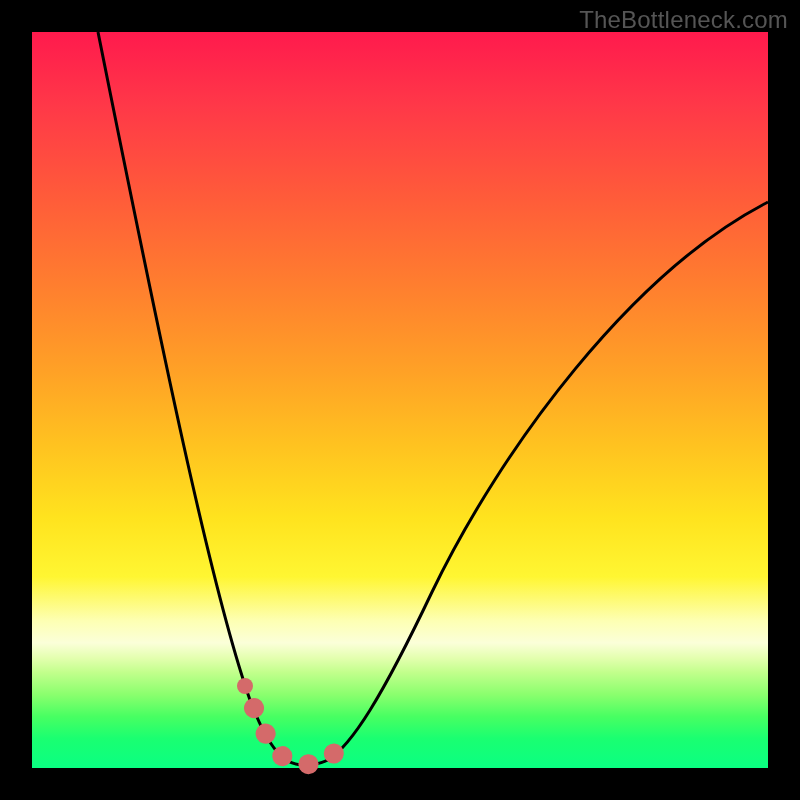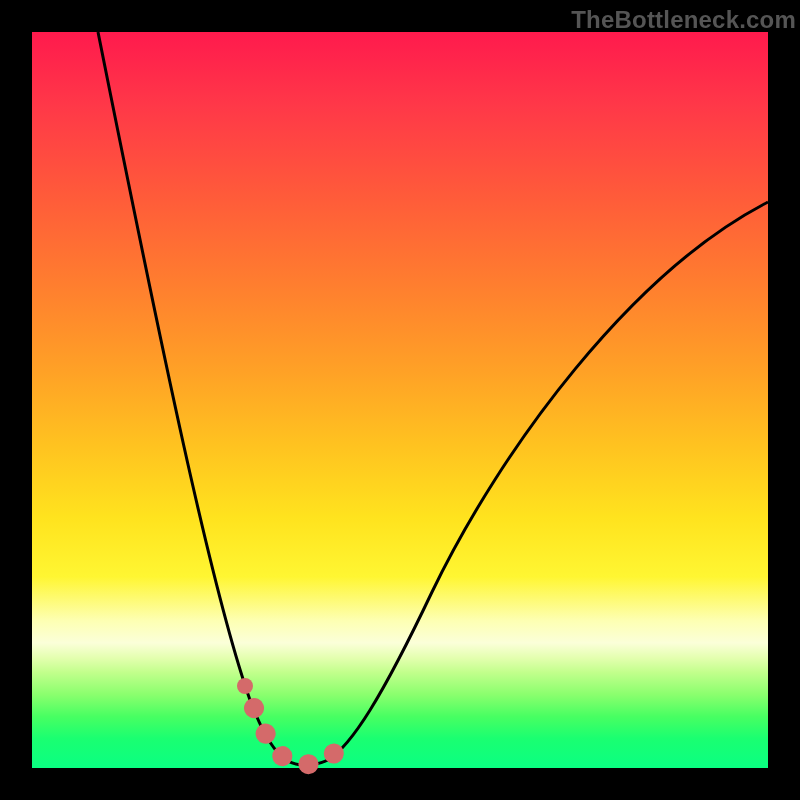--- a/index.html
+++ b/index.html
@@ -6,27 +6,26 @@
   html, body { width: 800px; height: 800px; overflow: hidden; background: #000; }
   .frame {
     position: relative;
     width: 800px;
     height: 800px;
     background: #000;
   }
   .watermark {
     position: absolute;
     top: 6px;
-    right: 4px;
+    right: 12px;
     font-family: Arial, Helvetica, sans-serif;
     font-size: 24px;
     color: #555;
     letter-spacing: 0.2px;
     user-select: none;
-    font-weight: bold;
   }
   .plot-area {
     position: absolute;
     left: 32px;
     top: 32px;
     width: 736px;
     height: 736px;
     
     background: linear-gradient(
       to bottom,

